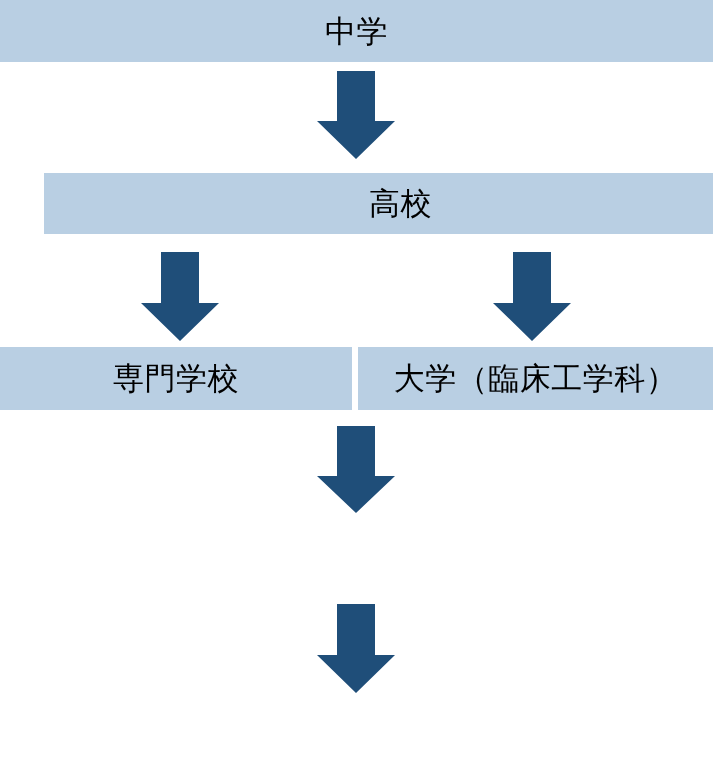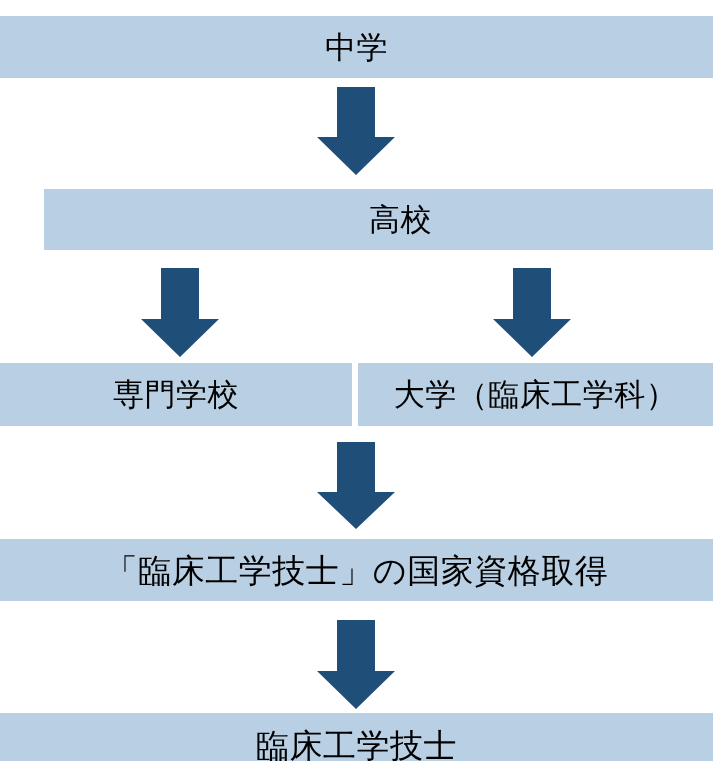--- a/index.html
+++ b/index.html
@@ -11,21 +11,21 @@
     width: 713px;
     height: 761px;
     position: relative;
     overflow: hidden;
     font-family: "Liberation Sans", "DejaVu Sans", sans-serif;
   }
 
   #diagram {
     position: absolute;
     left: 0;
-    top: 16px;
+    top: 0;
     width: 713px;
     height: 658px;
     border-radius: 28px;
   }
 
   .node-box {
     position: absolute;
     background: #b9cfe3;
     display: flex;
     align-items: center;
@@ -127,27 +127,21 @@
   <div class="node-box node-daigaku">
     <span class="node-label">大学（臨床工学科）</span>
   </div>
 
   <div class="arrow arrow-4">
     <svg width="78" height="87" viewBox="0 0 78 87" xmlns="http://www.w3.org/2000/svg">
       <polygon points="20,0 58,0 58,50 78,50 39,87 0,50 20,50" fill="#1f4e79"></polygon>
     </svg>
   </div>
 
-  <div class="node-box node-shikaku">
-    <span class="node-label">「臨床工学技士」の国家資格取得</span>
-  </div>
 
   <div class="arrow arrow-5">
     <svg width="78" height="89" viewBox="0 0 78 89" xmlns="http://www.w3.org/2000/svg">
       <polygon points="20,0 58,0 58,51 78,51 39,89 0,51 20,51" fill="#1f4e79"></polygon>
     </svg>
   </div>
 
-  <div class="node-box node-gishi">
-    <span class="node-label">臨床工学技士</span>
-  </div>
 
 </div>
 
 </body></html>

